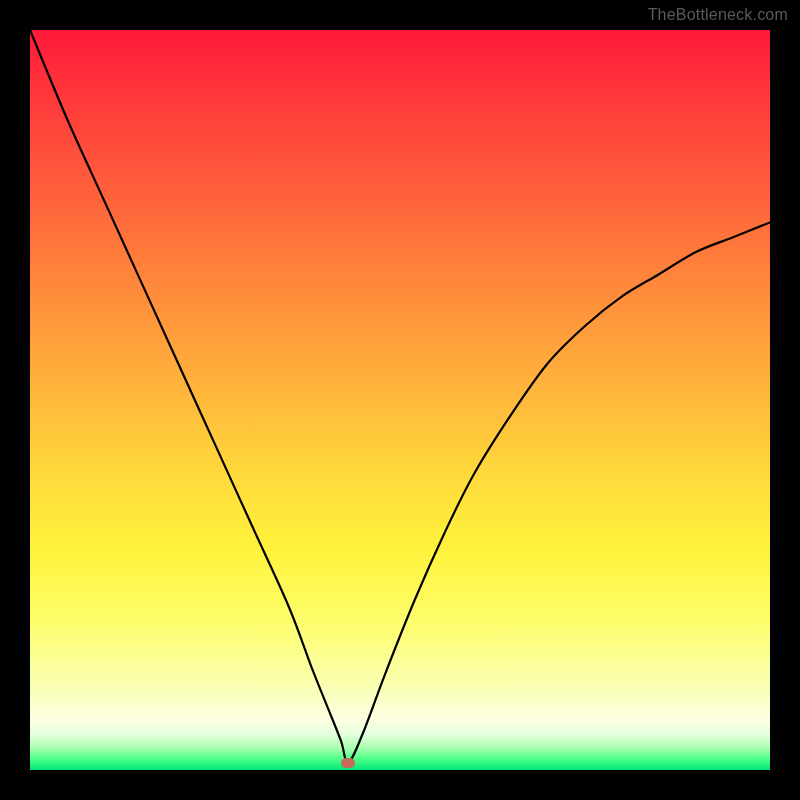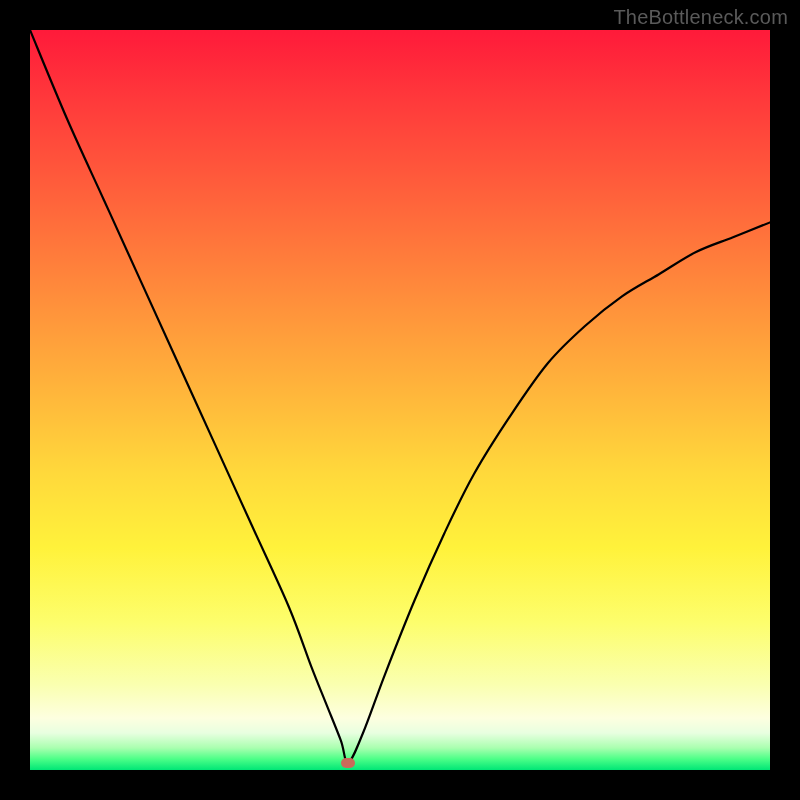--- a/index.html
+++ b/index.html
@@ -47,21 +47,21 @@
     height: 10px;
     background: #c86a5a;
     border-radius: 5px;
     transform: translate(-50%, -50%);
   }
   .attribution {
     position: absolute;
     top: 6px;
     right: 12px;
     font-family: Arial, Helvetica, sans-serif;
-    font-size: 20px;
+    font-size: 16px;
     color: #5a5a5a;
     letter-spacing: 0.2px;
   }
 </style>
 </head>
 <body>
 
 <div class="frame">
   <div class="plot-area">
     <svg class="curve" viewBox="0 0 740 740" preserveAspectRatio="none">

